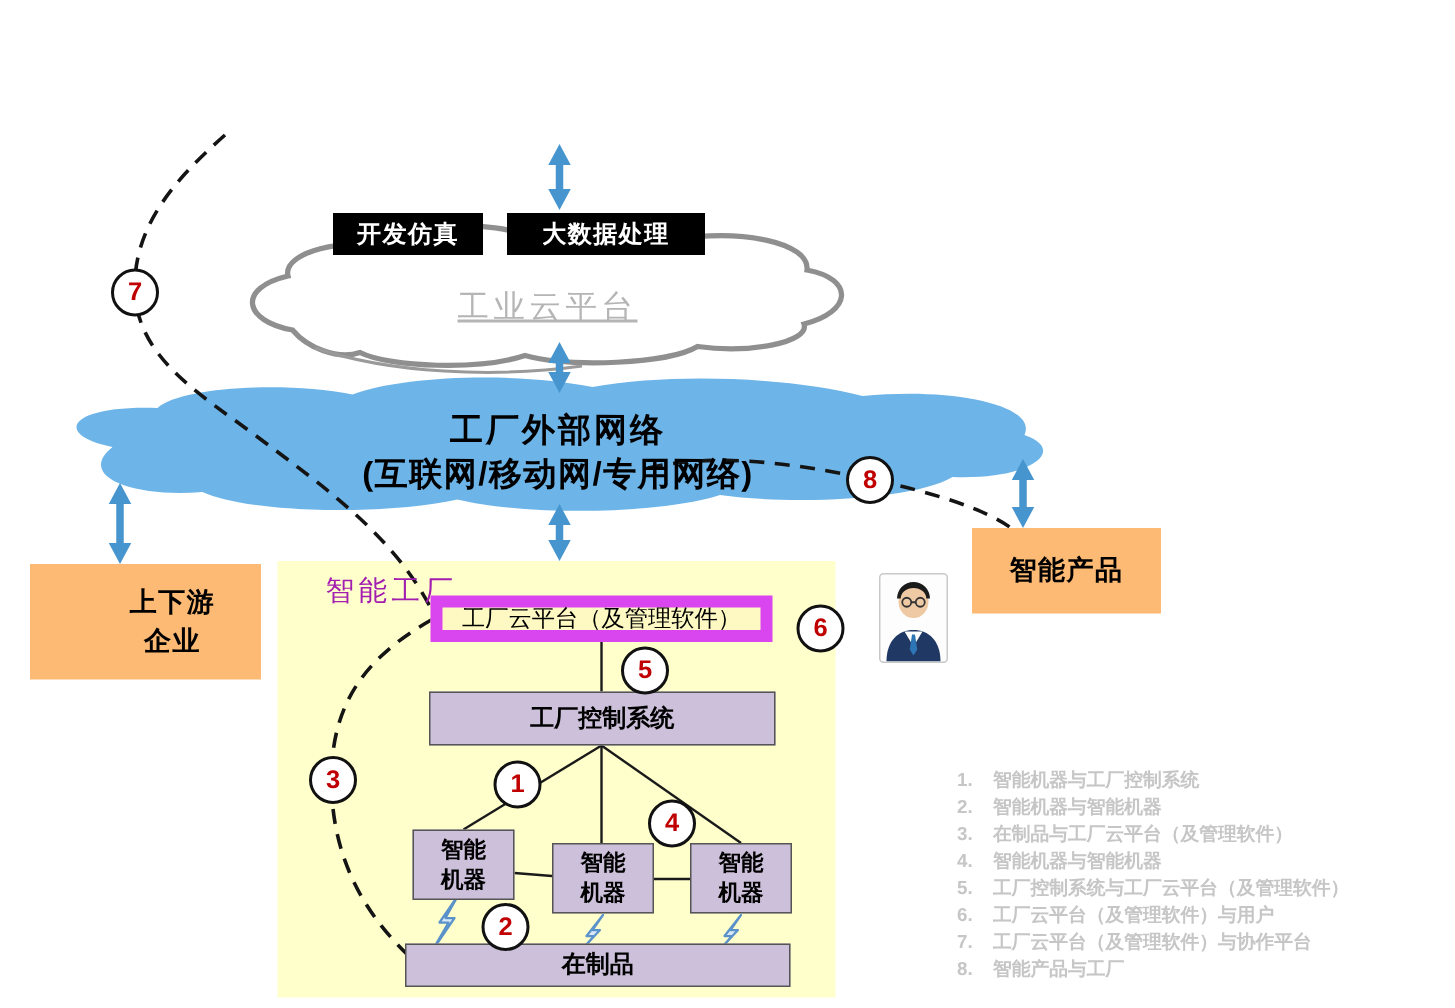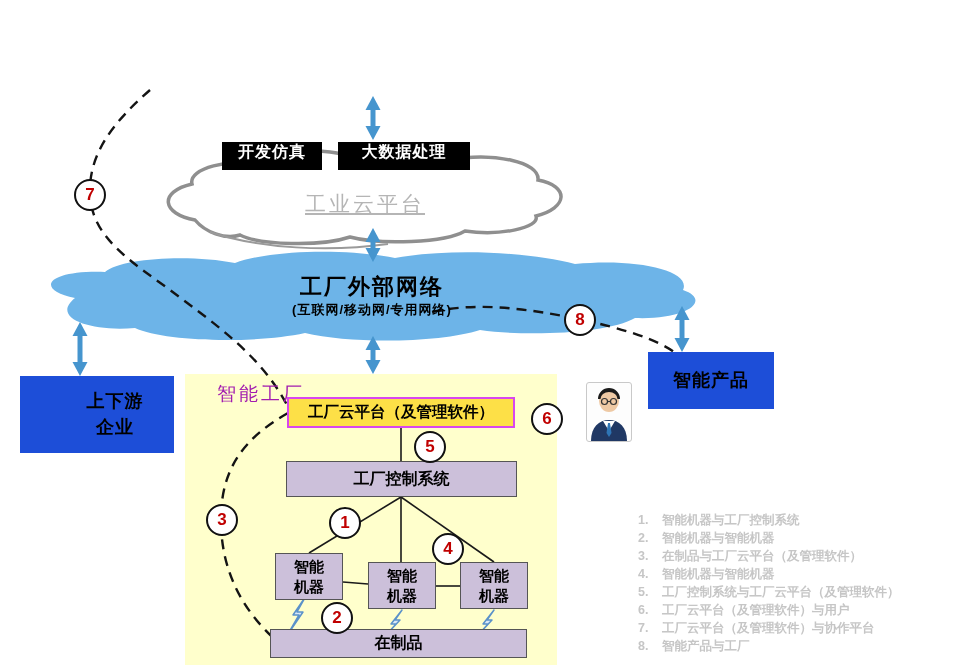--- a/index.html
+++ b/index.html
@@ -2,32 +2,32 @@
 <html><head>
 <meta charset="utf-8">
 <style>
   html,body{margin:0;padding:0;background:#fff;}
   .stage{position:relative;width:970px;height:672px;background:#ffffff;
          font-family:"Liberation Sans",sans-serif;overflow:hidden;}
   .abs{position:absolute;}
   svg.connectors{position:absolute;left:0;top:0;z-index:1;}
   .factory-area{position:absolute;background:#ffffcc;z-index:0;}
   .blackbox{background:#000;color:#fff;font-weight:bold;font-size:16px;
-            display:flex;align-items:flex-start;justify-content:center;z-index:3;letter-spacing:1px;}
+            display:flex;align-items:center;justify-content:center;z-index:3;letter-spacing:1px;}
   .cloudlabel{color:#b5b5b5;font-family:"DejaVu Serif","Liberation Serif",serif;
               font-size:21px;letter-spacing:3px;text-align:center;z-index:3;}
   .net-title{font-size:22px;font-weight:bold;color:#000;text-align:center;z-index:3;letter-spacing:2px;}
-  .net-sub{font-size:13px;font-weight:bold;color:#000;text-align:center;z-index:3;letter-spacing:1px;}
-  .bluebox{background:#1d4ed8;display:flex;align-items:center;justify-content:center;
+  .net-sub{font-size:22px;font-weight:bold;color:#000;text-align:center;z-index:3;letter-spacing:1px;}
+  .bluebox{background:#fdba74;display:flex;align-items:center;justify-content:center;
            font-size:18px;font-weight:bold;color:#000;white-space:pre-line;text-align:center;
            line-height:1.4;z-index:3;letter-spacing:1px;}
   .factory-label{font-family:"DejaVu Serif","Liberation Serif",serif;color:#a21caf;
                  font-size:19px;letter-spacing:3px;z-index:2;margin-left:19px;}
-  .wbox{background:#fde047;border:2px solid #d946ef;display:flex;align-items:center;justify-content:center;
-        font-weight:bold;font-size:15.5px;color:#000;z-index:2;}
+  .wbox{background:#fef9c3;border:8px solid #d946ef;display:flex;align-items:center;justify-content:center;
+        font-weight:normal;font-size:15.5px;color:#000;z-index:2;}
   .pbox{background:#ccc0da;border:1px solid #555;display:flex;align-items:center;justify-content:center;
         font-weight:bold;font-size:16px;color:#000;z-index:2;}
   .machine{font-size:15px;white-space:pre-line;line-height:1.3;text-align:center;}
   .marker{position:absolute;width:32px;height:32px;border-radius:50%;background:#fff;
           border:2px solid #111;color:#c00000;font-weight:bold;font-size:17px;
           display:flex;align-items:center;justify-content:center;z-index:6;box-sizing:border-box;}
   .legend{position:absolute;z-index:3;color:#c6c6c6;font-weight:bold;font-size:12.5px;line-height:18px;}
   .legend-row{display:flex;}
   .legend-num{flex:0 0 24px;}
   .person{position:absolute;z-index:4;background:#fdfdfd;border:1px solid #c9c9c9;border-radius:3px;}

